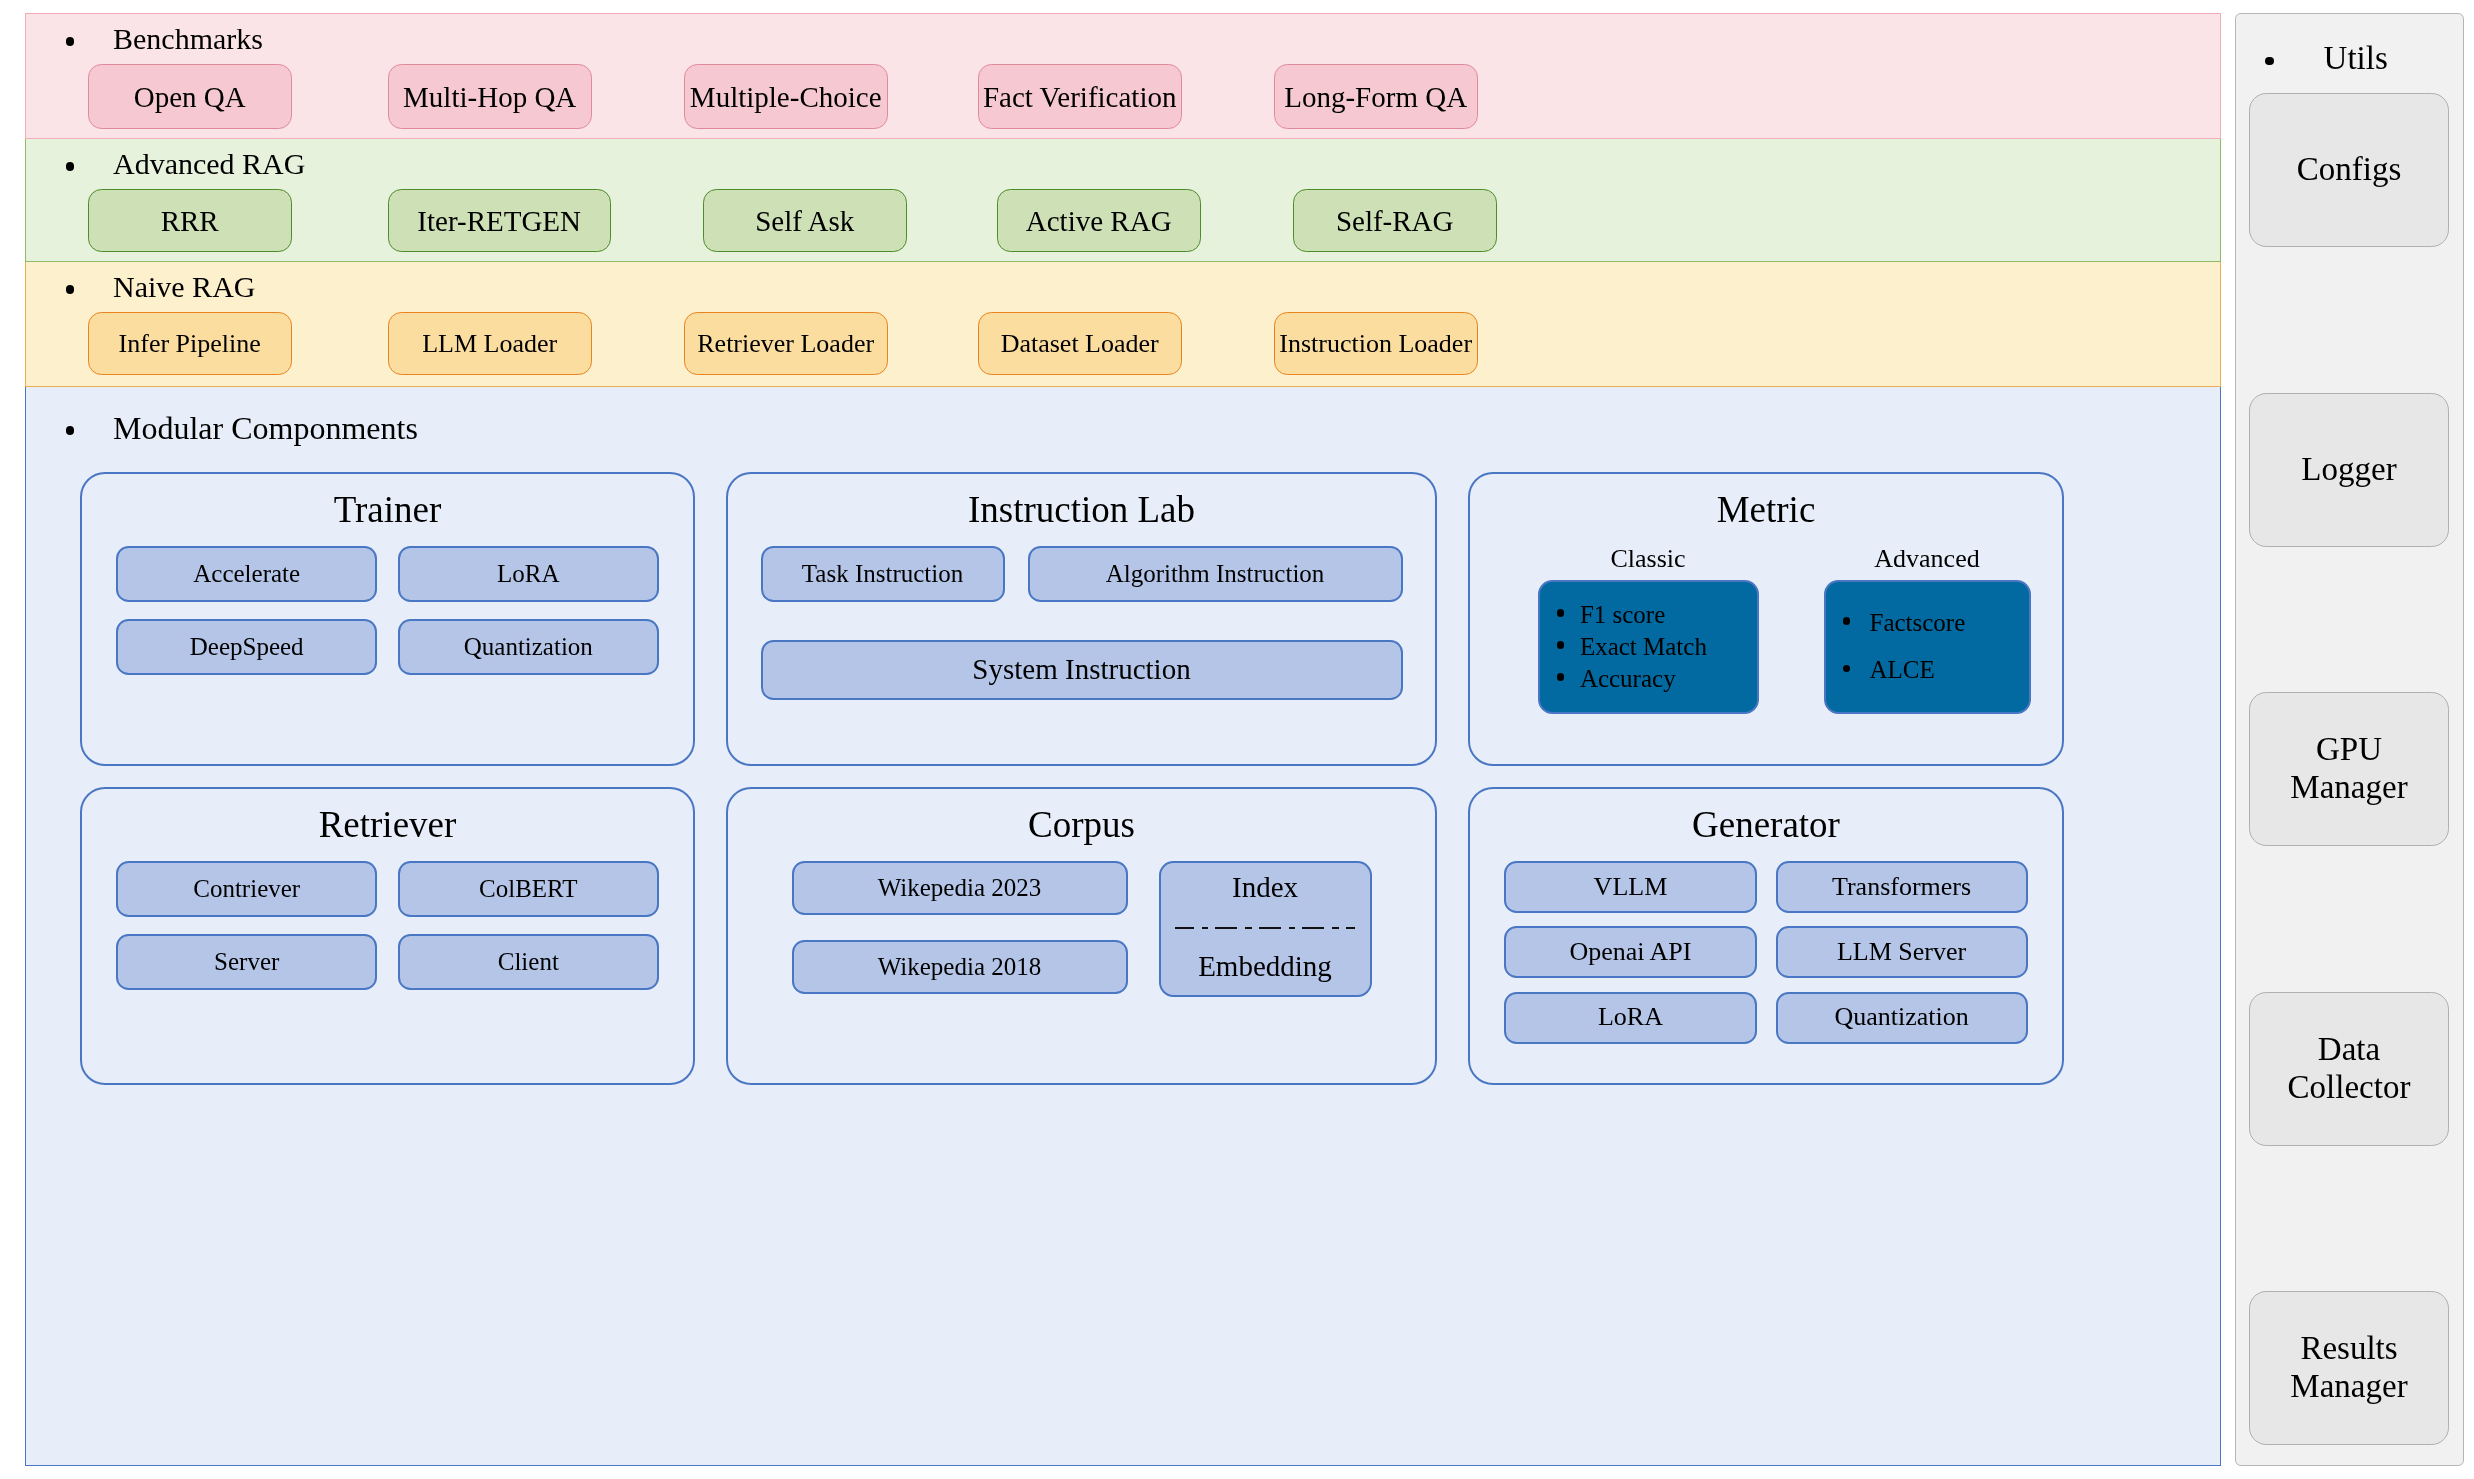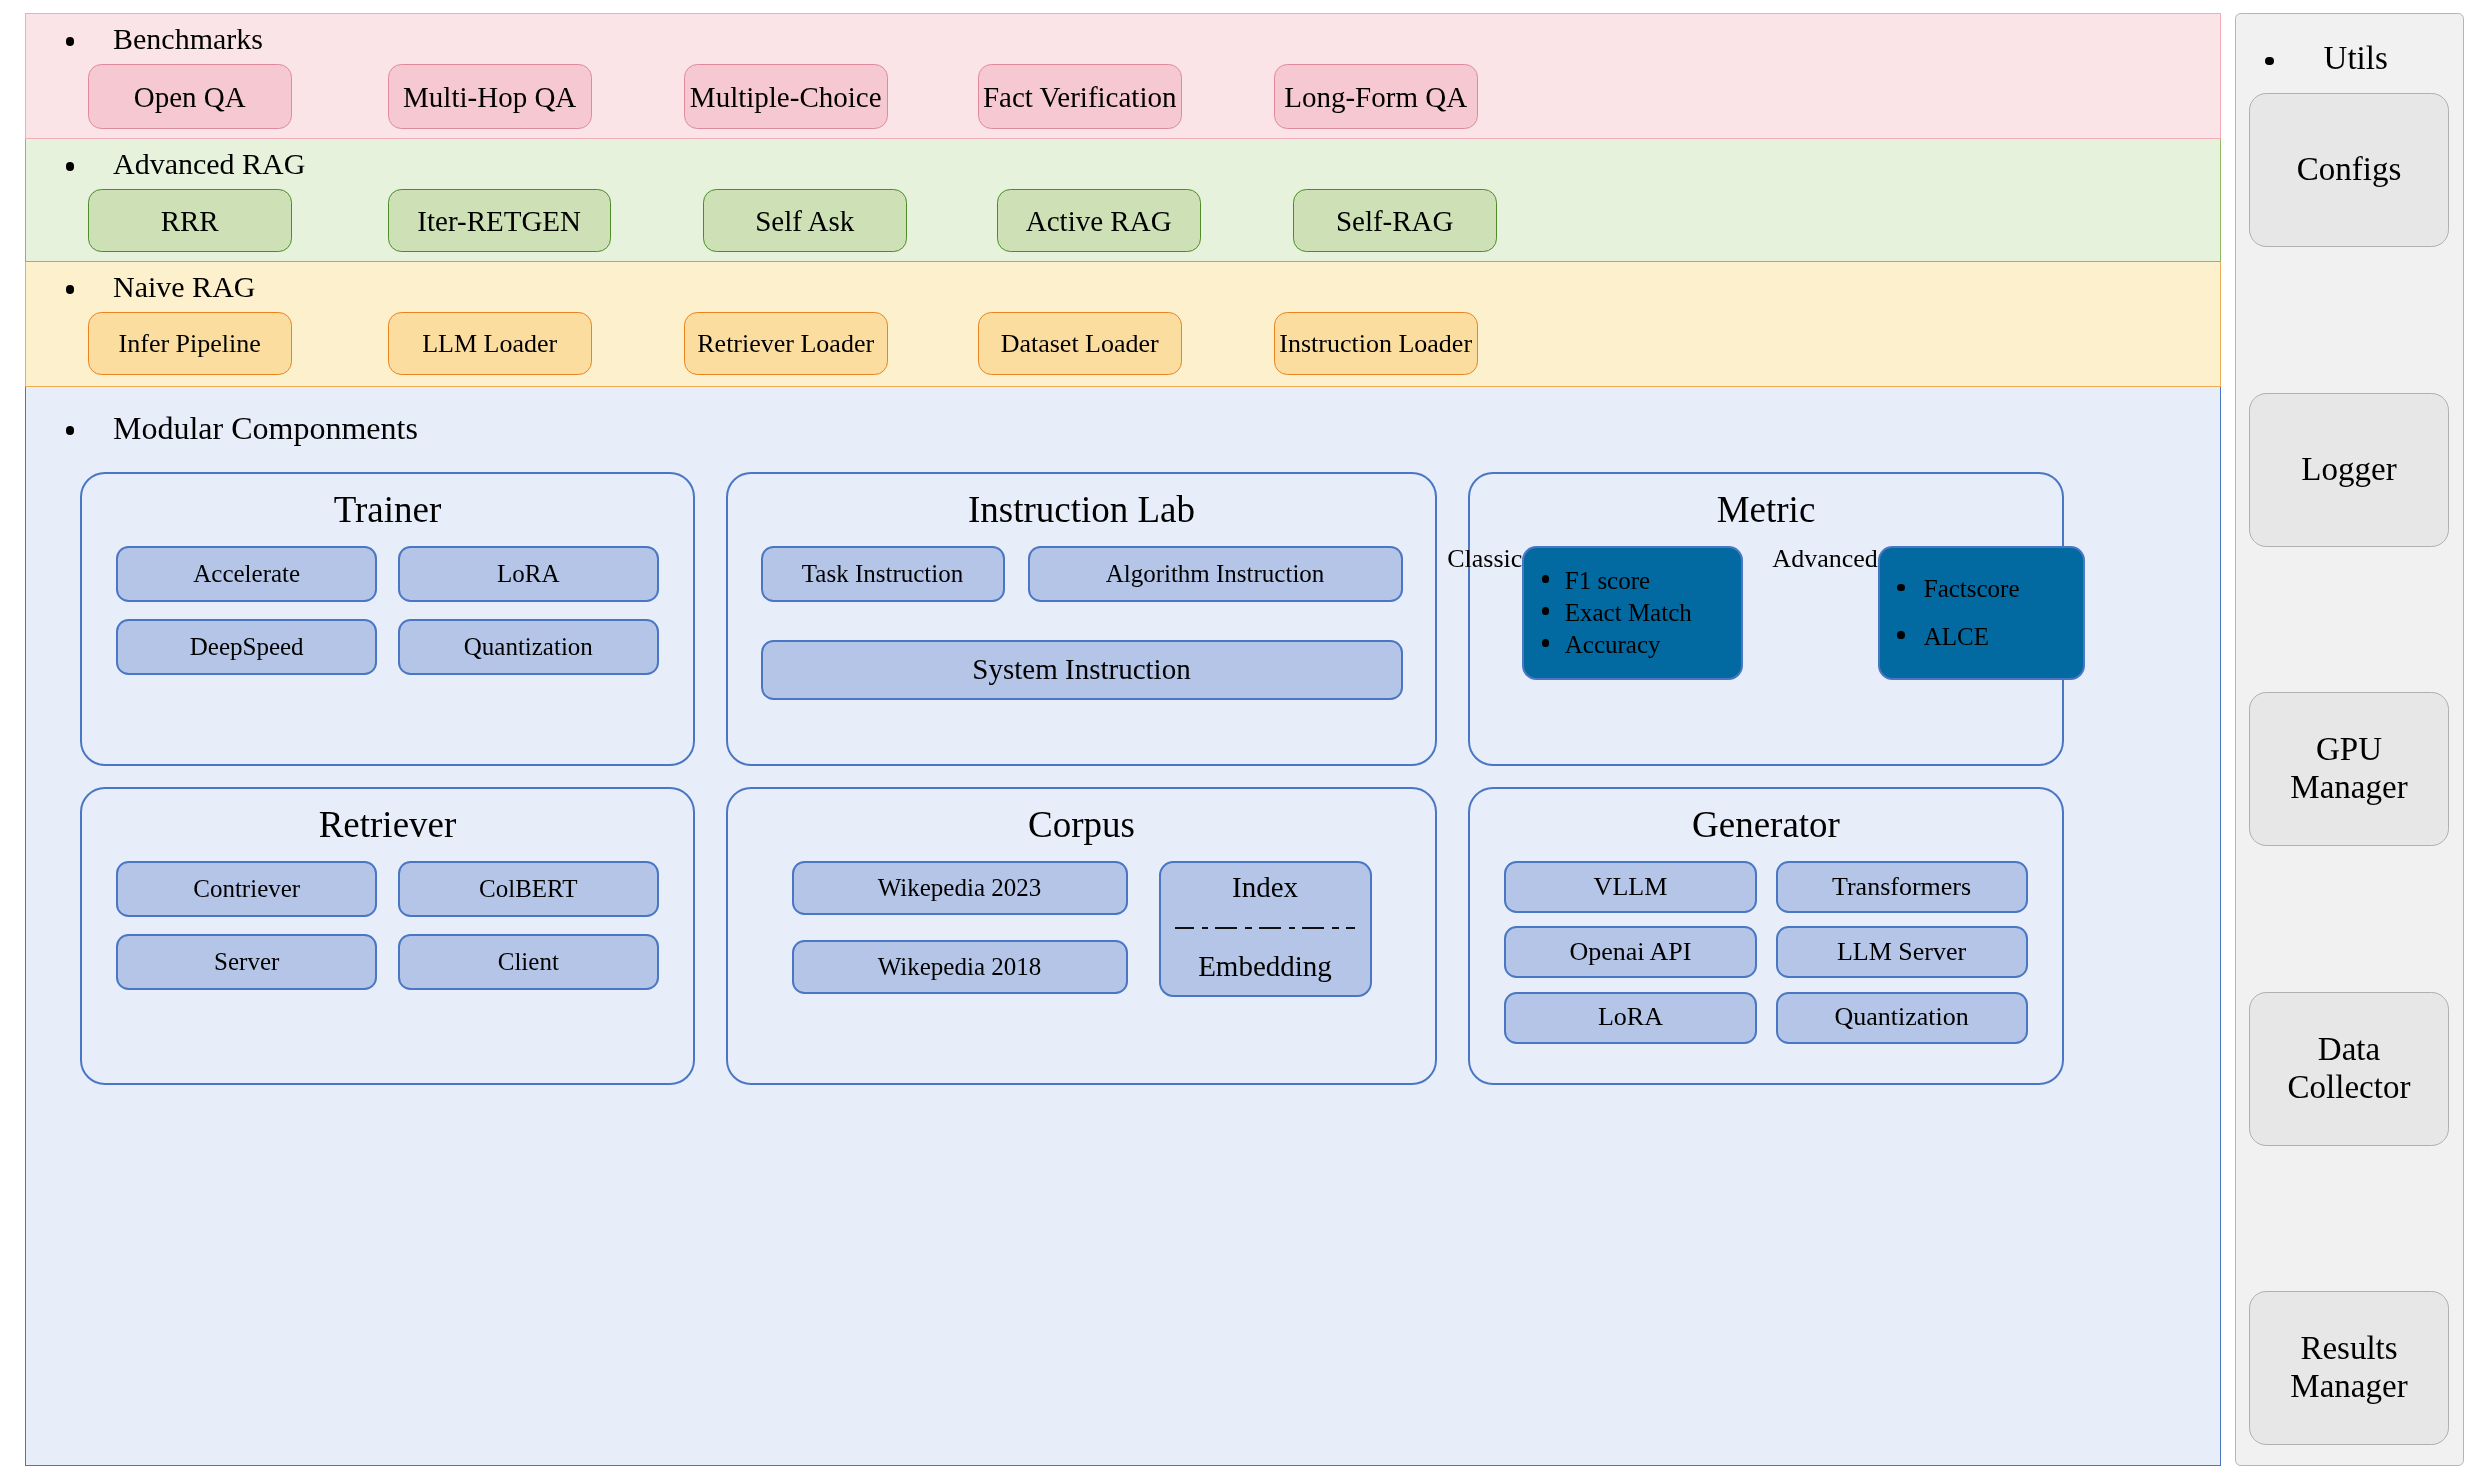--- a/index.html
+++ b/index.html
@@ -205,21 +205,21 @@
   
   .metric-cols {
     display: flex;
     flex-direction: row;
     gap: 29px;
     width: 100%;
     padding: 0 15.4px;
     box-sizing: border-box;
     justify-content: center;
   }
-  .metric-col { display: flex; flex-direction: row; align-items: flex-start; }
+  .metric-col { display: flex; flex-direction: column; align-items: center; margin-left: 36px; }
   .metric-label { font-size: 26px; margin-bottom: 7.7px; line-height: 1; }
   .metric-box {
     background: #0369a1;
     border: 2.9px solid #4a77c4;
     border-radius: 14.4px;
     box-sizing: border-box;
     padding: 11.5px 17.3px;
     display: flex;
     flex-direction: column;
     justify-content: center;

